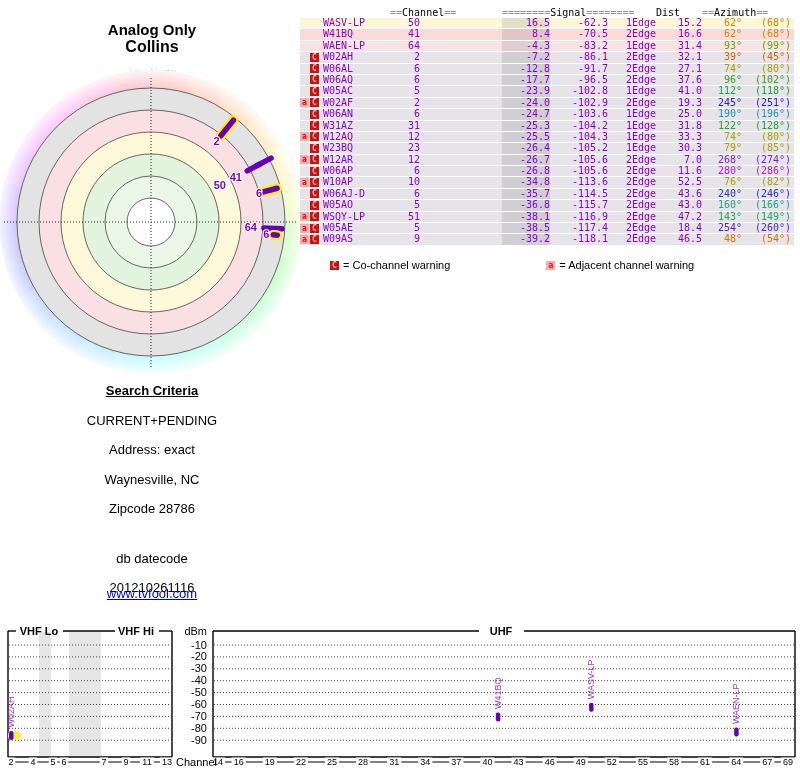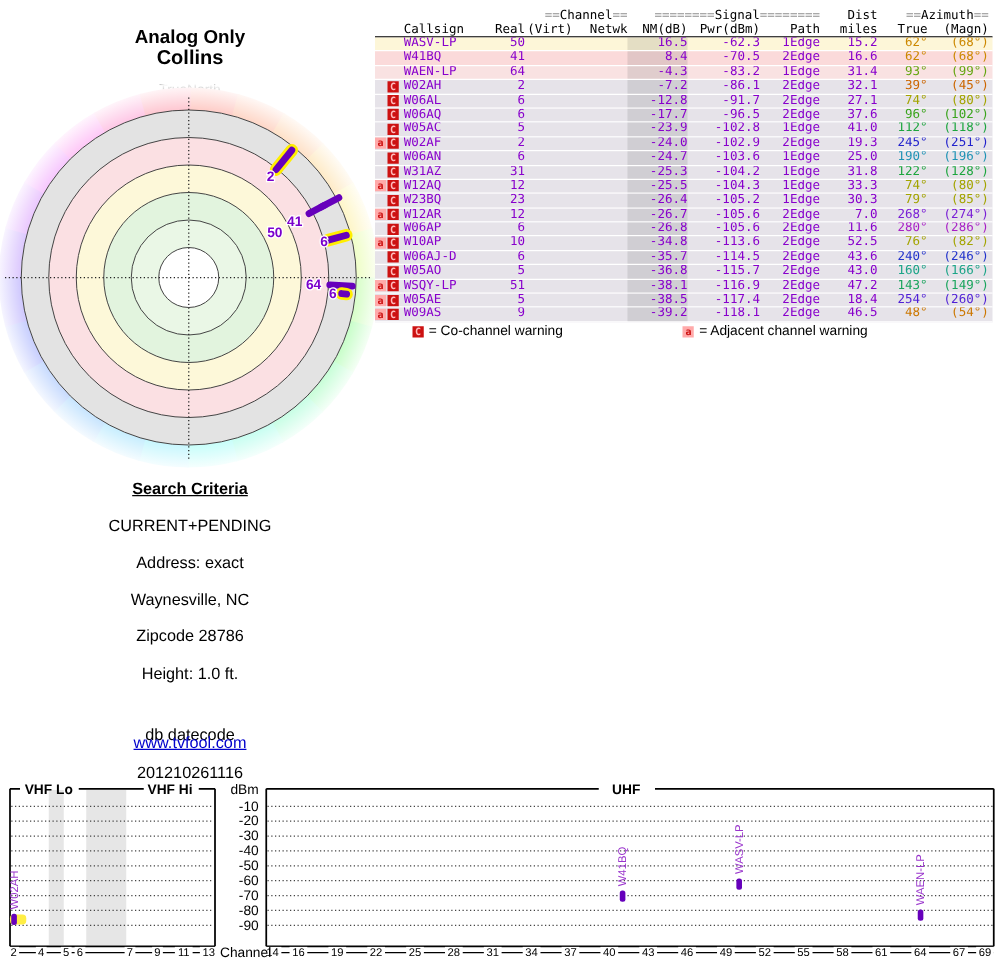--- a/index.html
+++ b/index.html
@@ -10,21 +10,21 @@
   #title-block{left:0;top:12px;width:304px;text-align:center;}
   #page-title{font-size:16px;font-weight:bold;}
   #page-subtitle{font-size:15px;font-weight:bold;margin-top:9px;}
   #truenorth{left:0;top:66px;width:304px;text-align:center;font-size:11px;color:#222;}
   #north-letter{left:139px;top:80px;font-size:12px;font-weight:bold;color:#cc1111;}
   
   #station-table{left:300px;top:8px;width:494px;font-family:"DejaVu Sans Mono",monospace;
                  font-size:10px;}
   .tgrid{display:grid;grid-template-columns:10px 13px 67px 30px 38px 44px 48px 58px 48px 46px 40px 49px;}
   .ghead{height:10px;line-height:10px;}
-  .ghead .gh{text-align:right;color:#000;white-space:pre;}
+  .ghead .gh{text-align:left;color:#000;white-space:pre;}
   .ghead .eq{color:#909090;}
   .colhead{height:11px;line-height:11px;border-bottom:1px solid #000;}
   .colhead span{white-space:pre;}
   .hr{text-align:right;}
   .trow{height:10.4px;line-height:10.4px;border-bottom:1px solid #fff;}
   .trow .c{color:#8800cc;white-space:pre;overflow:hidden;}
   .trow .r{text-align:right;}
   .trow .nmcell{background:rgba(80,80,80,0.14);}
   .ic{position:relative;}
   .wa,.wc{display:block;width:9px;height:9px;line-height:9px;margin-top:0.5px;
@@ -116,34 +116,20 @@
 <div class="abs" id="station-table">
   <div class="tgrid ghead">
     <span></span>
       <span></span>
       <span></span>
     <span class="gh" style="grid-column:4/7"><span class="eq">==</span><span>Channel</span><span class="eq">==</span></span>
     <span class="gh" style="grid-column:7/10"><span class="eq">========</span><span>Signal</span><span class="eq">========</span></span>
     <span class="gh">Dist</span>
     <span class="gh" style="grid-column:11/13"><span class="eq">==</span><span>Azimuth</span><span class="eq">==</span></span>
   </div>
-  <div class="tgrid colhead">
-    <span></span>
-      <span></span>
-    <span>Callsign</span>
-    <span class="hr">Real</span>
-    <span class="hr">(Virt)</span>
-    <span class="hr">Netwk</span>
-    <span class="hr">NM(dB)</span>
-    <span class="hr">Pwr(dBm)</span>
-    <span class="hr">Path</span>
-    <span class="hr">miles</span>
-    <span class="hr">True</span>
-    <span class="hr">(Magn)</span>
-  </div>
   <div id="table-rows">
       <div class="tgrid trow" style="background: rgb(253, 246, 216);">
         <span class="ic"></span>
         <span class="ic"></span>
         <span class="c ">WASV-LP</span>
         <span class="c r">50</span>
         <span class="c r"></span>
         <span class="c r"></span>
         <span class="c r nmcell">16.5</span>
         <span class="c r">-62.3</span>
@@ -476,21 +462,20 @@
   <span class="wa">a</span>
   <span class="ltext">= Adjacent channel warning</span>
 </div>
 
 <div class="abs" id="criteria">
   <div id="criteria-heading">Search Criteria</div>
   <div class="crit-line">CURRENT+PENDING</div>
   <div class="crit-line">Address: exact</div>
   <div class="crit-line">Waynesville, NC</div>
   <div class="crit-line">Zipcode 28786</div>
-  <div class="crit-line">Height: 1.0 ft.</div>
   <div id="datecode-block">
     <div class="crit-line">db datecode</div>
     <div class="crit-line">201210261116</div>
   </div>
 </div>
 
 <div class="abs" id="tvfool-link">
   <a>www.tvfool.com</a>
 </div>
 

